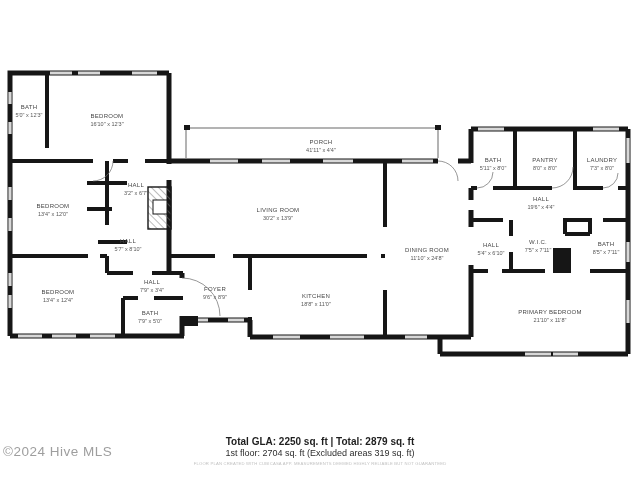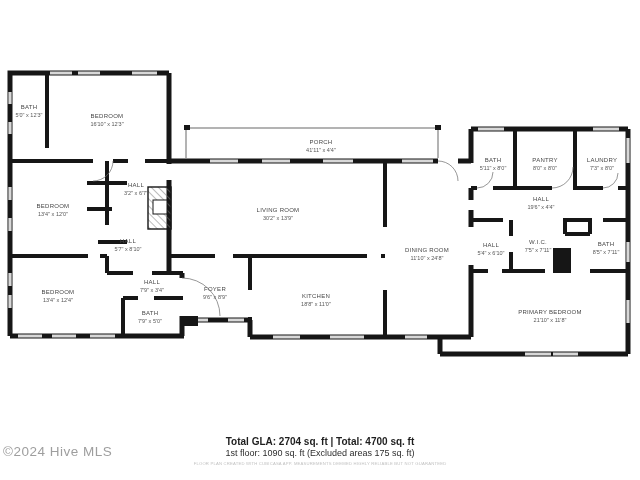--- a/index.html
+++ b/index.html
@@ -186,19 +186,19 @@
   </div>
   <div class="room-label" style="left:606px;top:248px">
     <div class="rn">BATH</div>
     <div class="rd">8'5" x 7'11"</div>
   </div>
   <div class="room-label" style="left:550px;top:316px">
     <div class="rn">PRIMARY BEDROOM</div>
     <div class="rd">21'10" x 11'8"</div>
   </div>
 
-  <div class="footer f-line1">Total GLA: 2704 sq. ft | Total: 4700 sq. ft</div>
-  <div class="footer f-line2">1st floor: 1090 sq. ft (Excluded areas 175 sq. ft)</div>
+  <div class="footer f-line1">Total GLA: 2250 sq. ft | Total: 2879 sq. ft</div>
+  <div class="footer f-line2">1st floor: 2704 sq. ft (Excluded areas 319 sq. ft)</div>
   <div class="footer f-disc">FLOOR PLAN CREATED WITH CUBICASA APP. MEASUREMENTS DEEMED HIGHLY RELIABLE BUT NOT GUARANTEED</div>
 
   <div class="watermark">©2024 Hive MLS</div>
 
 </div>
 
 </body></html>

